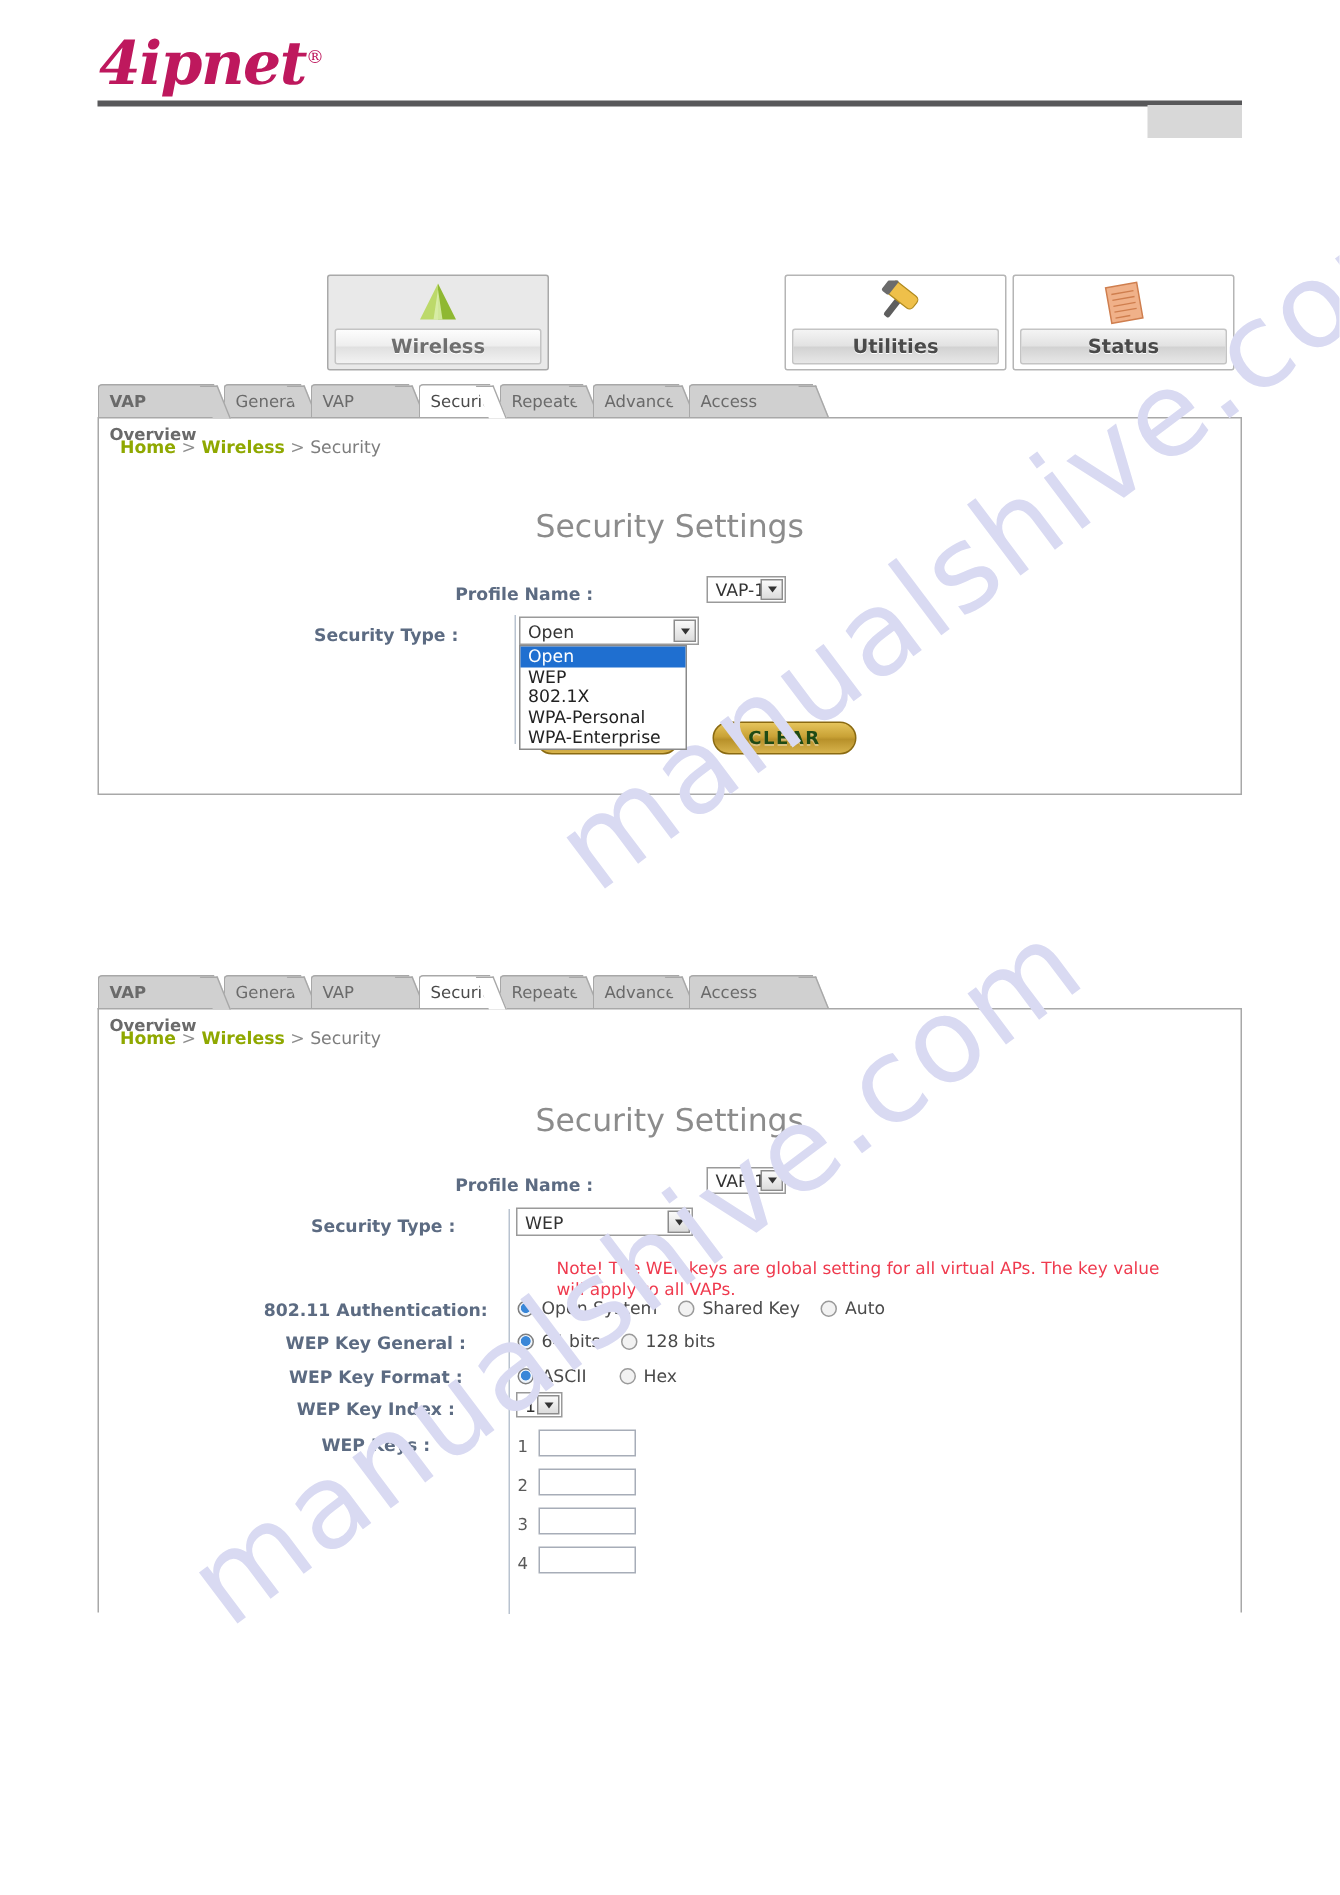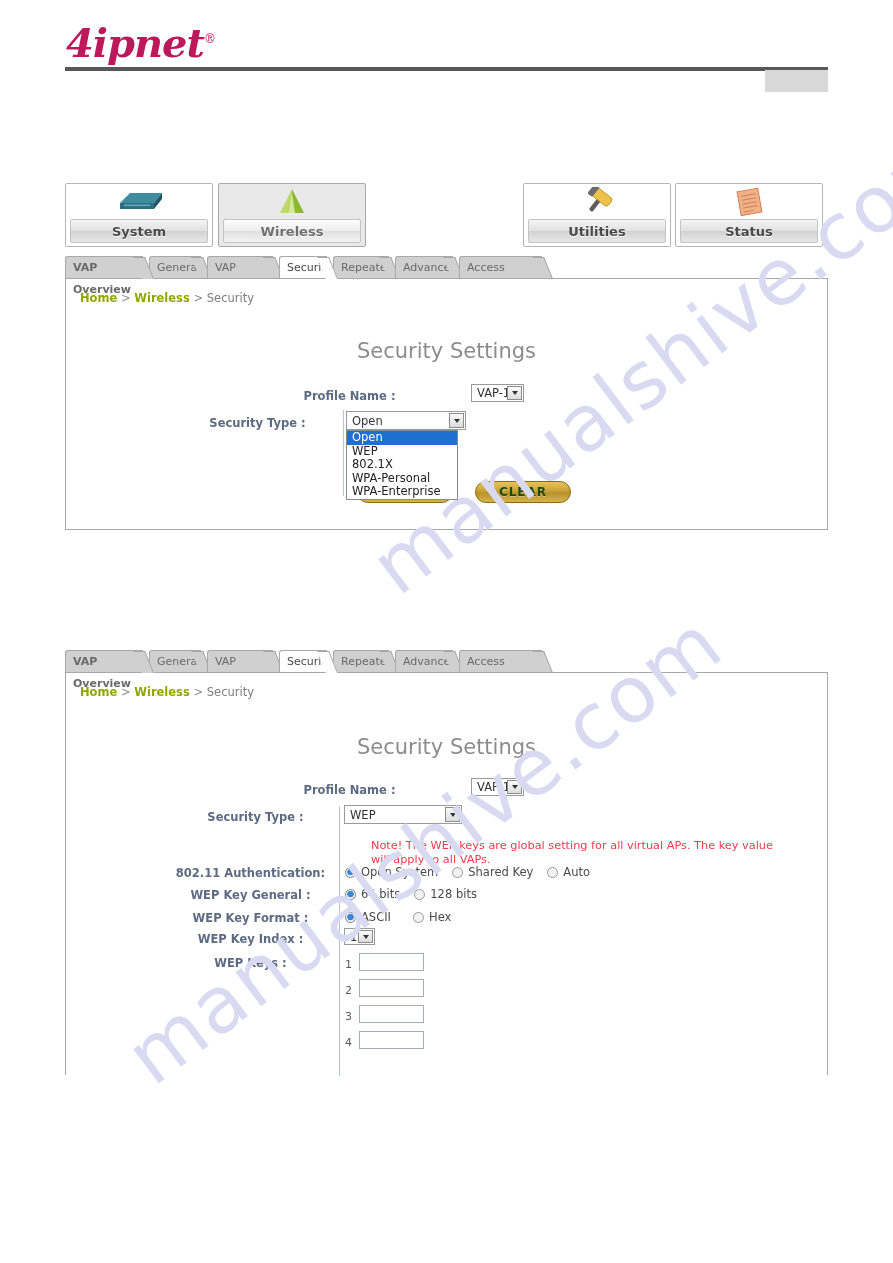--- a/index.html
+++ b/index.html
@@ -247,31 +247,20 @@
     <div class="wm-text wm-1">manualshive.com</div>
     <div class="wm-text wm-2">manualshive.com</div>
   </div>
 
   <div class="logo"><span>4ipnet</span><span class="reg">®</span></div>
   <div class="header-rule"></div>
   <div class="header-box"></div>
 
   <div class="navbar">
 
-    <div class="navbtn" id="nav0">
-      <div class="ic">
-        <svg width="58" height="28" viewBox="0 0 58 28">
-          <polygon points="10,16 20,6 52,6 44,16" fill="#3f8ca0"></polygon>
-          <polygon points="10,16 44,16 44,22 10,22" fill="#2c6f83"></polygon>
-          <polygon points="44,16 52,6 52,12 44,22" fill="#1f5567"></polygon>
-          <rect x="14" y="17.5" width="26" height="1.6" fill="#7ec1cf" opacity=".7"></rect>
-        </svg>
-      </div>
-      <div class="lbl">System</div>
-    </div>
 
     <div class="navbtn active" id="nav1">
       <div class="ic">
         <svg width="42" height="30" viewBox="0 0 42 30">
           <polygon points="21,2 33,26 21,26" fill="#8fb832"></polygon>
           <polygon points="21,2 9,26 21,26" fill="#bcd96a"></polygon>
           <polygon points="21,6 24,26 18,26" fill="#dcefae" opacity=".85"></polygon>
         </svg>
       </div>
       <div class="lbl">Wireless</div>

